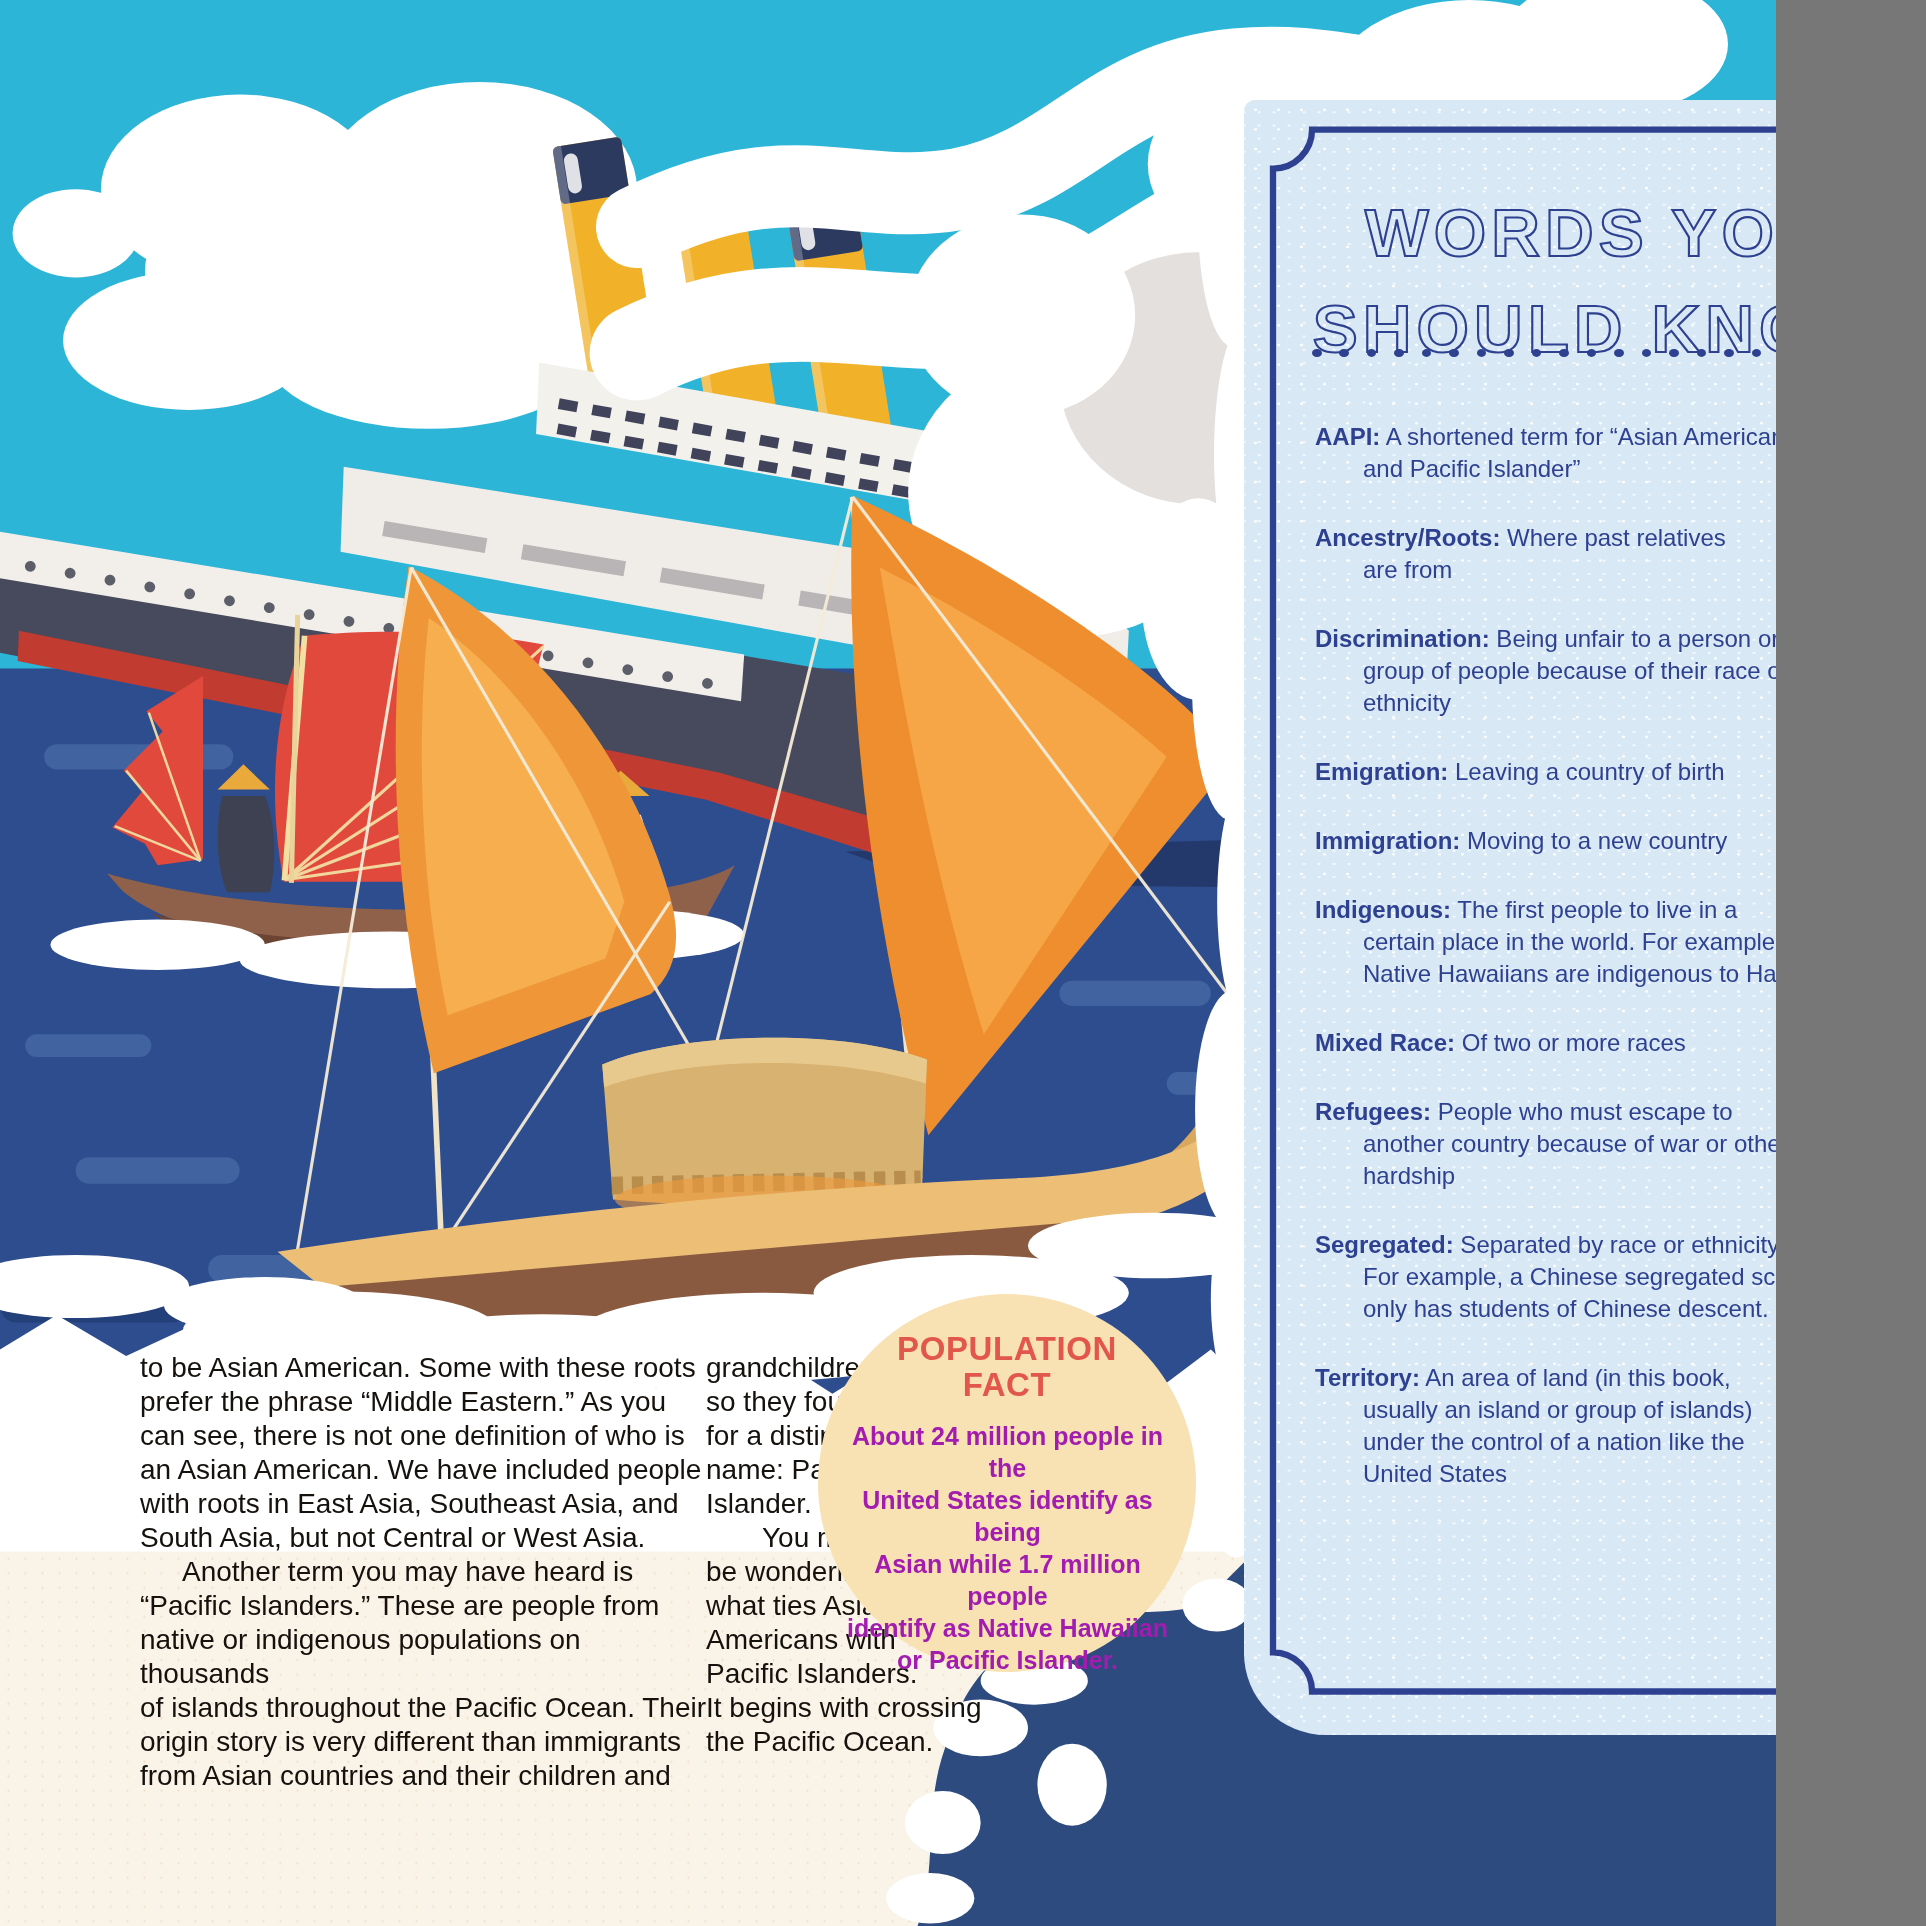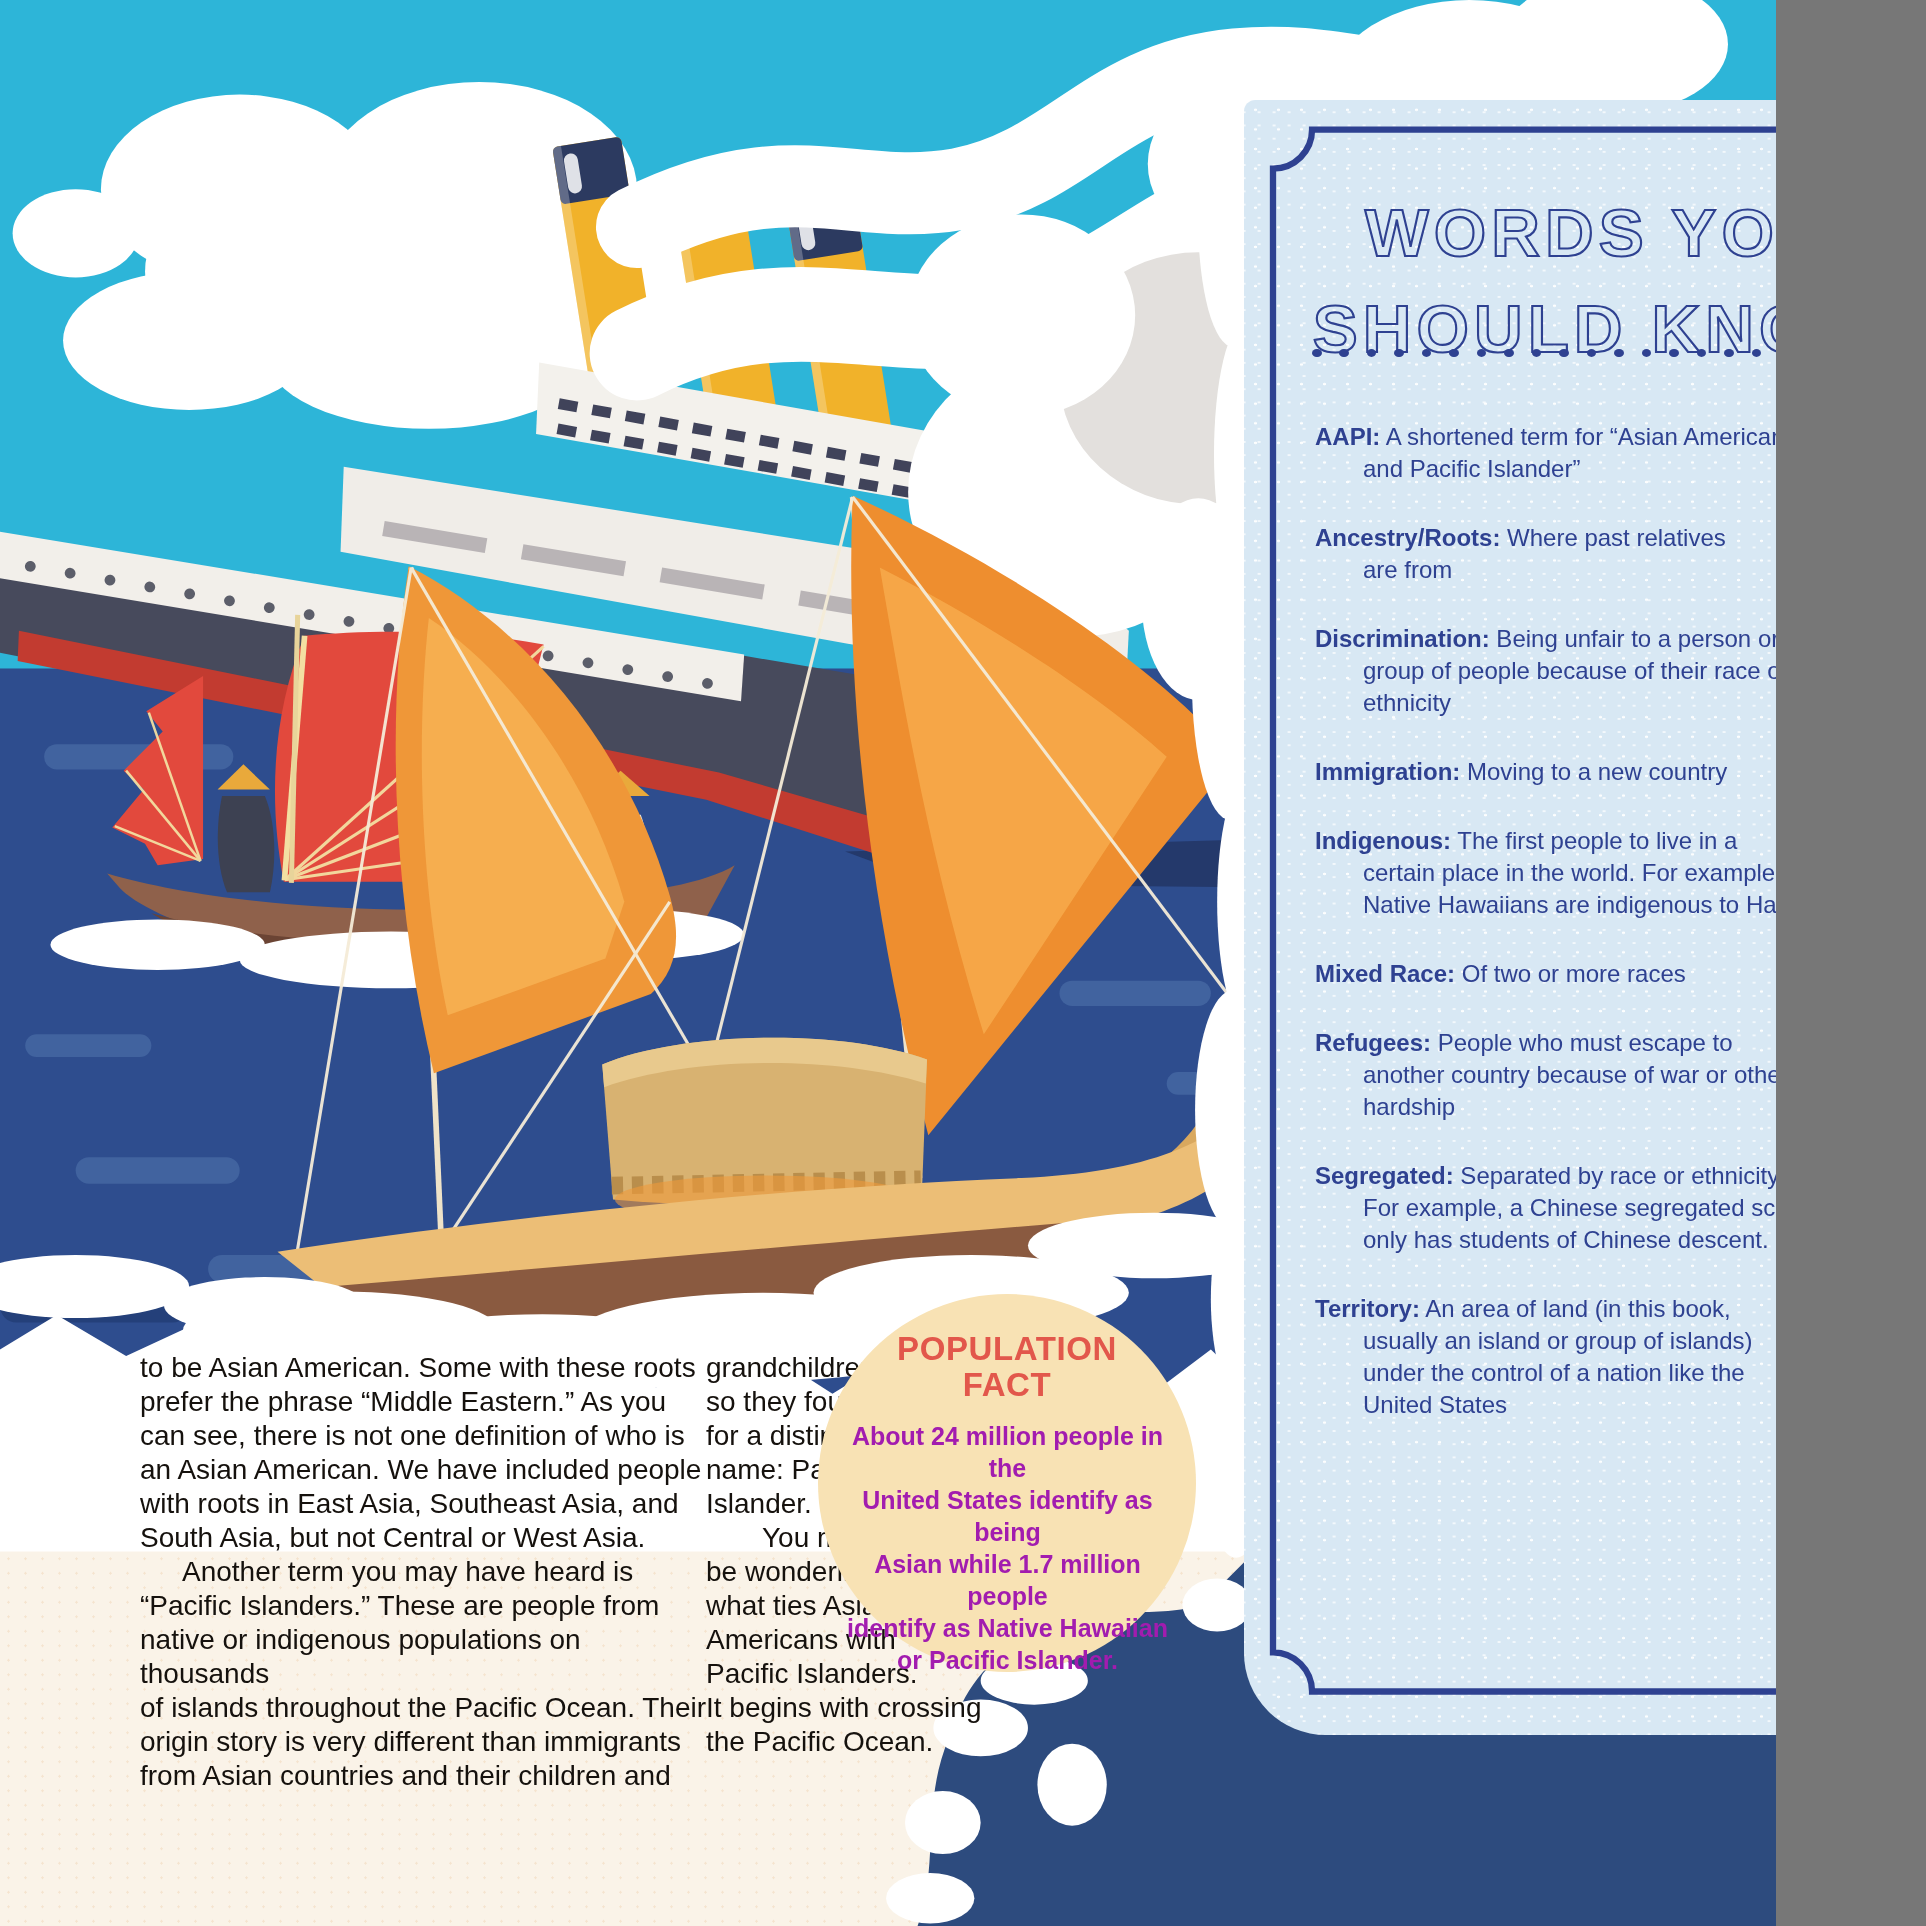--- a/index.html
+++ b/index.html
@@ -296,20 +296,21 @@
   </div>
 
   <div class="glossary">
     <p class="gloss"><strong>AAPI:</strong><span> A shortened term for “Asian American
 and Pacific Islander”</span></p>
     <p class="gloss"><strong>Ancestry/Roots:</strong><span> Where past relatives
 are from</span></p>
     <p class="gloss"><strong>Discrimination:</strong><span> Being unfair to a person or
 group of people because of their race or
 ethnicity</span></p>
+    <p class="gloss"><strong>Emigration:</strong><span> Leaving a country of birth</span></p>
     <p class="gloss"><strong>Immigration:</strong><span> Moving to a new country</span></p>
     <p class="gloss"><strong>Indigenous:</strong><span> The first people to live in a
 certain place in the world. For example,
 Native Hawaiians are indigenous to Hawaiʻi.</span></p>
     <p class="gloss"><strong>Mixed Race:</strong><span> Of two or more races</span></p>
     <p class="gloss"><strong>Refugees:</strong><span> People who must escape to
 another country because of war or other
 hardship</span></p>
     <p class="gloss"><strong>Segregated:</strong><span> Separated by race or ethnicity.
 For example, a Chinese segregated school

